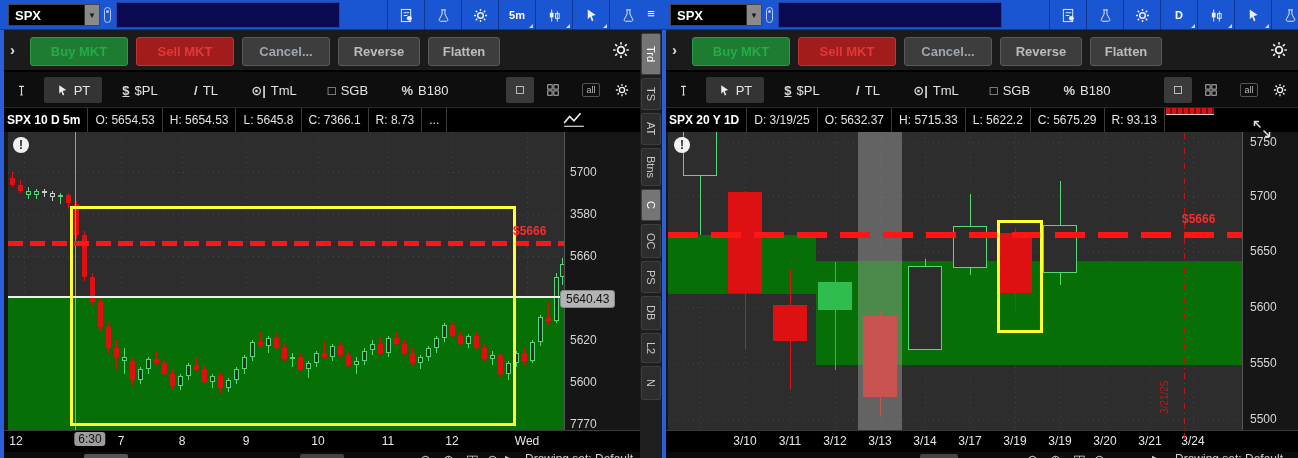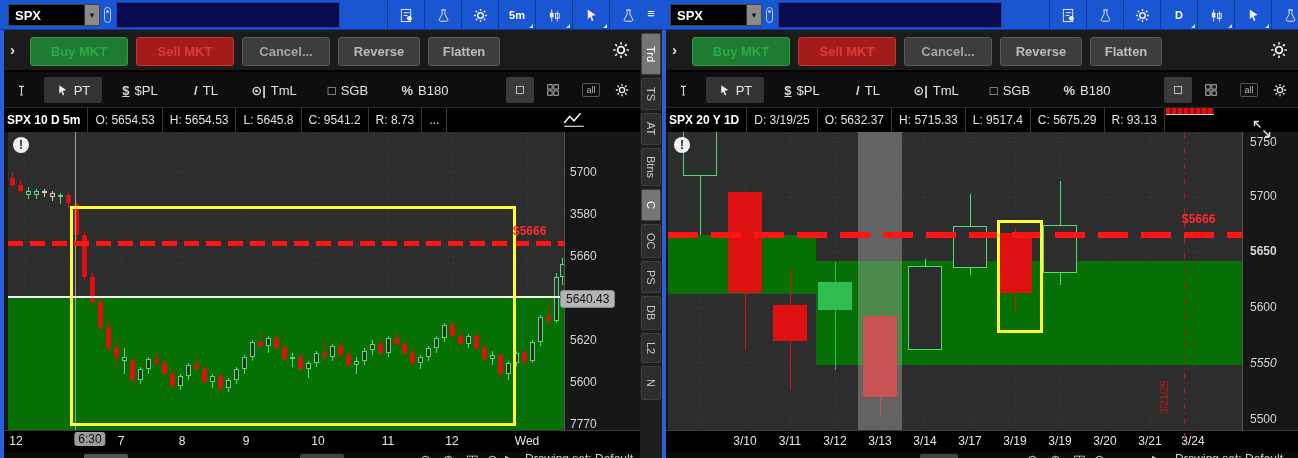--- a/index.html
+++ b/index.html
@@ -230,21 +230,21 @@
             <circle cx="8" cy="8" r="3" fill="none" stroke="#eee" stroke-width="1.6"></circle>
             <path d="M8 1v2.2M8 12.8V15M1 8h2.2M12.8 8H15M2.9 2.9l1.6 1.6M11.5 11.5l1.6 1.6M13.1 2.9l-1.6 1.6M4.5 11.5l-1.6 1.6" stroke="#eee" stroke-width="1.5"></path>
           </svg>
         </div>
       </div>
     <div class="chead" id="chead-left">
         <div class="hcell title">SPX 10 D 5m</div>
         <div class="hcell">O: 5654.53</div>
         <div class="hcell">H: 5654.53</div>
         <div class="hcell">L: 5645.8</div>
-        <div class="hcell">C: 9541.2</div>
+        <div class="hcell">C: 7366.1</div>
         <div class="hcell">R: 8.73</div>
         <div class="hcell">...</div>
       </div>
     <div class="hicon" style="left:562px;"><svg viewBox="0 0 22 16">
           <path d="M2 11l5-6 4 4 6-7" fill="none" stroke="#eee" stroke-width="1.5"></path>
           <path d="M2 14h18" stroke="#eee"></path>
         </svg></div>
 
     <div class="plot" id="plot-left">
       <div class="greenzone" style="left:0;top:166px;width:557px;height:132px;"></div>
@@ -588,21 +588,21 @@
             <circle cx="8" cy="8" r="3" fill="none" stroke="#eee" stroke-width="1.6"></circle>
             <path d="M8 1v2.2M8 12.8V15M1 8h2.2M12.8 8H15M2.9 2.9l1.6 1.6M11.5 11.5l1.6 1.6M13.1 2.9l-1.6 1.6M4.5 11.5l-1.6 1.6" stroke="#eee" stroke-width="1.5"></path>
           </svg>
         </div>
       </div>
     <div class="chead" id="chead-right">
         <div class="hcell title">SPX 20 Y 1D</div>
         <div class="hcell">D: 3/19/25</div>
         <div class="hcell">O: 5632.37</div>
         <div class="hcell">H: 5715.33</div>
-        <div class="hcell">L: 9517.4</div>
+        <div class="hcell">L: 5622.2</div>
         <div class="hcell">C: 5675.29</div>
         <div class="hcell">R: 93.13</div>
       </div>
     <div class="redsliver" style="left:504px;top:108px;width:48px;"></div>
     <div class="hicon" style="left:588px;top:117px;"><svg viewBox="0 0 16 16" stroke="#ddd" fill="none">
           <path d="M3 6V3h3M13 10v3h-3M3 3l4 4M13 13L9 9"></path>
         </svg></div>
 
     <div class="plot" id="plot-right">
       <div class="greenzone" style="left:0;top:103px;width:148px;height:59px;"></div>
@@ -649,23 +649,23 @@
         <div class="candle-body" style="left: 375px; top: 93.4399px; width: 34px; height: 47.9193px; border: 1px solid rgb(85, 216, 119); background: rgb(45, 45, 45);"></div>
       </div>
 
     <div class="levellabel" style="left:520px;top:212px;">$5666</div>
     <div class="dashvert" style="left:522px;top:133px;height:315px;"></div>
     <div class="rotlabel" style="left:497px;top:362px;height:52px;">3/21/25</div>
 
     <div id="paxis-right">
         <div class="paxis-label" style="left: 588px; top: 135px; position: absolute;">5750</div>
         <div class="paxis-label" style="left: 588px; top: 189px; position: absolute;">5700</div>
-        <div class="paxis-label" style="left: 588px; top: 244px; position: absolute; font-weight: bold;">5650</div>
+        <div class="paxis-label" style="left: 588px; top: 244px; position: absolute;">5650</div>
         <div class="paxis-label" style="left: 588px; top: 300px; position: absolute;">5600</div>
-        <div class="paxis-label" style="left: 588px; top: 356px; position: absolute; font-style: italic;">5550</div>
+        <div class="paxis-label" style="left: 588px; top: 356px; position: absolute;">5550</div>
         <div class="paxis-label" style="left: 588px; top: 412px; position: absolute;">5500</div>
       </div>
     <div class="taxis" id="taxis-right">
         <div class="taxis-label" style="left: 83px;">3/10</div>
         <div class="taxis-label" style="left: 128px;">3/11</div>
         <div class="taxis-label" style="left: 173px;">3/12</div>
         <div class="taxis-label" style="left: 218px;">3/13</div>
         <div class="taxis-label" style="left: 263px;">3/14</div>
         <div class="taxis-label" style="left: 308px;">3/17</div>
         <div class="taxis-label" style="left: 353px;">3/19</div>

